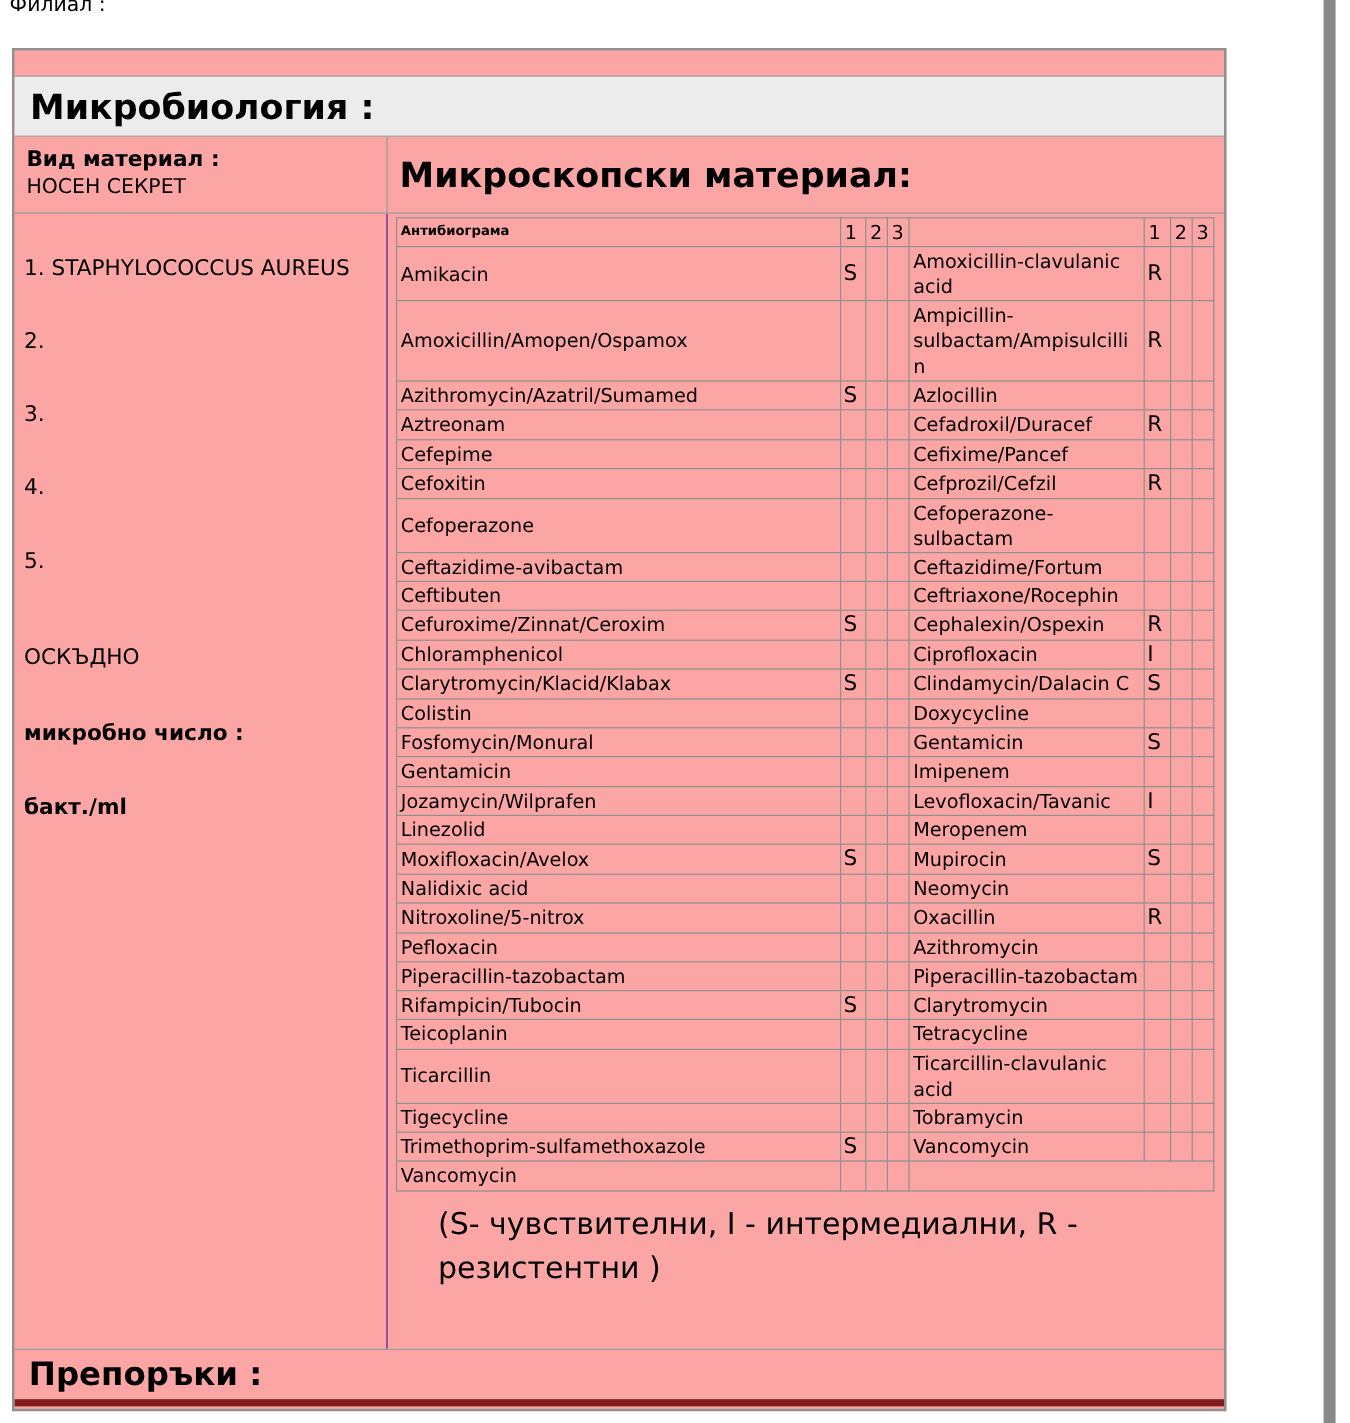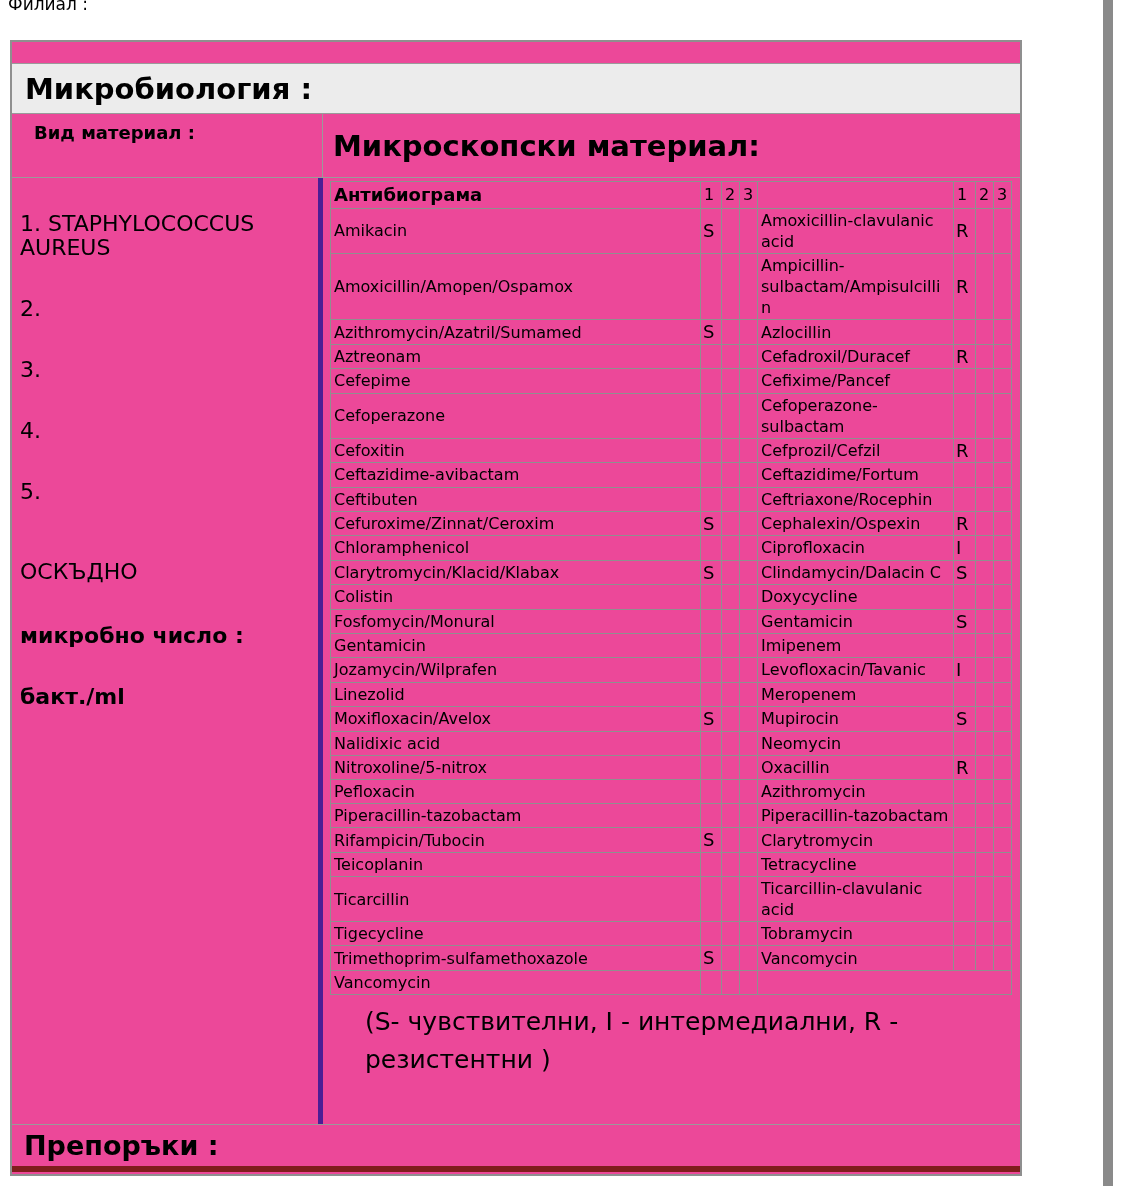--- a/index.html
+++ b/index.html
@@ -4,48 +4,48 @@
 <style>
   html,body{margin:0;padding:0;}
   body{
     width:1125px;height:1186px;position:relative;overflow:hidden;
     background:#ffffff;color:#000;
     font-family:"DejaVu Sans","Liberation Sans",sans-serif;
   }
   .top-label{position:absolute;left:8px;top:-6px;font-size:17px;}
   .outer{
     position:absolute;left:10px;top:40px;width:1012px;height:1136px;
-    border:2px solid #8f8f8f;box-sizing:border-box;background:#ec4899;
+    border:2px solid #8f8f8f;box-sizing:border-box;background:#fca5a5;
     display:flex;flex-direction:column;overflow:hidden;
   }
   .row-empty{height:21px;flex:0 0 21px;border-bottom:1px solid #9a9a9a;}
   .band{
     flex:0 0 50px;background:#ececec;border-bottom:1px solid #9a9a9a;
     display:flex;align-items:center;padding-left:13px;
     font-size:29px;font-weight:bold;box-sizing:border-box;
   }
   .row-material{flex:0 0 64px;display:flex;border-bottom:1px solid #9a9a9a;box-sizing:border-box;}
-  .mat-cell{width:311px;flex:0 0 311px;border-right:1px solid #9a9a9a;box-sizing:border-box;padding:7px 10px 0 22px;}
+  .mat-cell{width:311px;flex:0 0 311px;border-right:1px solid #9a9a9a;box-sizing:border-box;padding:7px 10px 0 10px;}
   .mat-label{font-weight:bold;font-size:18px;line-height:1.35;}
   .mat-value{font-size:17px;line-height:1.35;}
   .micro-cell{flex:1;display:flex;align-items:center;padding-left:10px;font-size:29px;font-weight:bold;}
   .row-main{flex:0 0 947px;display:flex;box-sizing:border-box;border-bottom:1px solid #9a9a9a;overflow:hidden;}
-  .iso-cell{width:311px;flex:0 0 311px;border-right:5px solid #4c1d95;box-sizing:border-box;padding:34px 8px 0 8px;font-size:22px;}
+  .iso-cell{width:311px;flex:0 0 311px;border-right:1px solid #4c1d95;box-sizing:border-box;padding:34px 8px 0 8px;font-size:18px;}
   .iso-item{line-height:24px;margin-bottom:37px;}
   .qty{line-height:24px;margin-top:56px;}
   .count-label{line-height:24px;margin-top:40px;font-weight:bold;}
   .unit{line-height:24px;margin-top:37px;font-weight:bold;}
   .ab-cell{flex:1;padding:3px 0 0 7px;box-sizing:border-box;}
   table.ab{border-collapse:collapse;table-layout:fixed;width:681px;border:1px solid #8f8f8f;}
   table.ab td,table.ab th{
     border:1px solid #8f8f8f;padding:1px 3px;vertical-align:middle;
     text-align:left;font-weight:normal;font-size:16px;line-height:1.32;
     overflow-wrap:break-word;box-sizing:border-box;
   }
-  table.ab th.ab-title{font-weight:bold;font-size:18px;}
+  table.ab th.ab-title{font-weight:bold;font-size:11px;}
   table.ab th.tick{font-size:16px;}
   table.ab td.v{font-size:18px;padding:1px 2px;line-height:1.2;}
   table.ab td.noborder{border:none;}
   .legend{width:681px;margin:8px 0 0 7px;text-align:left;font-size:25px;line-height:1.5;box-sizing:border-box;padding:0 28px;}
   .row-footer{
     flex:0 0 47px;display:flex;align-items:center;padding-left:12px;
     font-size:27px;font-weight:bold;box-sizing:border-box;border-bottom:6px solid #7f1d1d;
   }
   .scrollbar{position:absolute;left:1103px;top:0;width:10px;height:1186px;background:#8a8a8a;}
 </style>
@@ -55,20 +55,21 @@
 <div class="top-label">Филиал :</div>
 
 <div class="outer">
   <div class="row-empty"></div>
 
   <div class="band">Микробиология :</div>
 
   <div class="row-material">
     <div class="mat-cell">
       <div class="mat-label">Вид материал :</div>
+      <div class="mat-value">НОСЕН СЕКРЕТ</div>
     </div>
     <div class="micro-cell">Микроскопски материал:</div>
   </div>
 
   <div class="row-main">
     <div class="iso-cell">
       <div class="iso-item">1. STAPHYLOCOCCUS AUREUS</div>
       <div class="iso-item">2.</div>
       <div class="iso-item">3.</div>
       <div class="iso-item">4.</div>
@@ -147,36 +148,36 @@
     <td>Cefepime</td>
     <td class="v"></td>
     <td class="v"></td>
     <td class="v"></td>
     <td>Cefixime/Pancef</td>
     <td class="v"></td>
     <td class="v"></td>
     <td class="v"></td>
   </tr>
             <tr>
+    <td>Cefoxitin</td>
+    <td class="v"></td>
+    <td class="v"></td>
+    <td class="v"></td>
+    <td>Cefprozil/Cefzil</td>
+    <td class="v">R</td>
+    <td class="v"></td>
+    <td class="v"></td>
+  </tr>
+            <tr>
     <td>Cefoperazone</td>
     <td class="v"></td>
     <td class="v"></td>
     <td class="v"></td>
     <td>Cefoperazone-sulbactam</td>
     <td class="v"></td>
-    <td class="v"></td>
-    <td class="v"></td>
-  </tr>
-            <tr>
-    <td>Cefoxitin</td>
-    <td class="v"></td>
-    <td class="v"></td>
-    <td class="v"></td>
-    <td>Cefprozil/Cefzil</td>
-    <td class="v">R</td>
     <td class="v"></td>
     <td class="v"></td>
   </tr>
             <tr>
     <td>Ceftazidime-avibactam</td>
     <td class="v"></td>
     <td class="v"></td>
     <td class="v"></td>
     <td>Ceftazidime/Fortum</td>
     <td class="v"></td>

